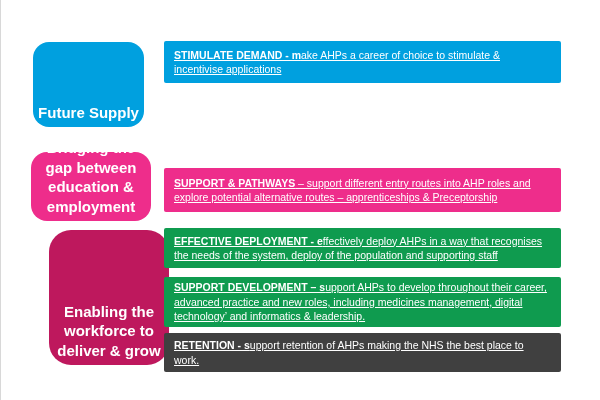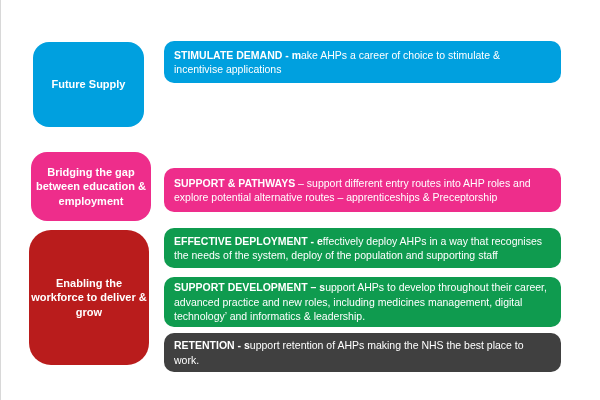--- a/index.html
+++ b/index.html
@@ -3,32 +3,33 @@
 <meta charset="utf-8">
 <style>
   html,body { margin:0; padding:0; background:#ffffff; }
   .stage {
     position:relative; width:600px; height:400px; background:#ffffff;
     border-left:1px solid #d8d8d8; box-sizing:border-box;
     font-family:"Liberation Sans", sans-serif; overflow:hidden;
   }
   .group-box {
     position:absolute; color:#ffffff; font-weight:bold;
-    display:flex; align-items:center; justify-content:center;
-    text-align:center; font-size:11px; line-height:1.32;
+    display:flex; align-items:flex-end; justify-content:center;
+    text-align:center; font-size:15px; line-height:1.32;
     box-sizing:border-box; padding:4px 1px;
   }
   .g0 { left:32px;  top:42px;  width:111px; height:85px;  border-radius:16px; }
   .g1 { left:30px;  top:152px; width:120px; height:69px;  border-radius:16px; }
   .g2 { left:28px;  top:230px; width:120px; height:135px; border-radius:22px; }
   .card {
     position:absolute; left:163px; width:397px; color:#ffffff;
     display:flex; align-items:center; box-sizing:border-box;
-    padding:3px 10px; border-radius:10px; font-size:10.5px; line-height:1.38;
+    padding:3px 10px; border-radius:2px; font-size:10.5px; line-height:1.38;
     text-align:left;
+    text-decoration:underline;
   }
   .c0 { top:41px;  height:42px; }
   .c1 { top:91px;  height:40px; }
   .c2 { top:168px; height:44px; }
   .c3 { top:228px; height:40px; }
   .c4 { top:277px; height:50px; }
   .c5 { top:333px; height:39px; }
   .card b { font-weight:bold; }
 </style>
 </head>
@@ -37,21 +38,21 @@
 <div class="stage">
 
   <div class="group-box g0" style="background: rgb(0, 160, 223);">
     <span>Future Supply</span>
   </div>
 
   <div class="group-box g1" style="background: rgb(238, 45, 139);">
     <span>Bridging the gap between education &amp; employment</span>
   </div>
 
-  <div class="group-box g2" style="background: #b91c1c;">
+  <div class="group-box g2" style="background: #be185d; margin-left: 20px;">
     <span>Enabling the workforce to deliver &amp; grow</span>
   </div>
 
   <div class="card c0" style="background: rgb(0, 160, 223);">
     <span><b>STIMULATE DEMAND - m</b><span>ake AHPs a career of choice to stimulate &amp; incentivise applications</span></span>
   </div>
 
 
   <div class="card c2" style="background: rgb(238, 45, 139);">
     <span><b>SUPPORT &amp; PATHWAYS</b><span> – support different entry routes into AHP roles and explore potential alternative routes – apprenticeships &amp; Preceptorship</span></span>

